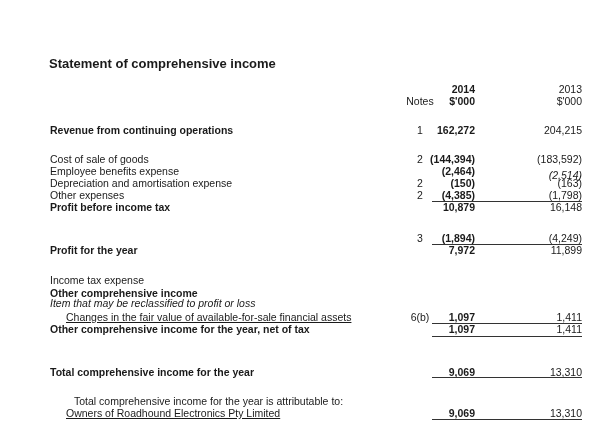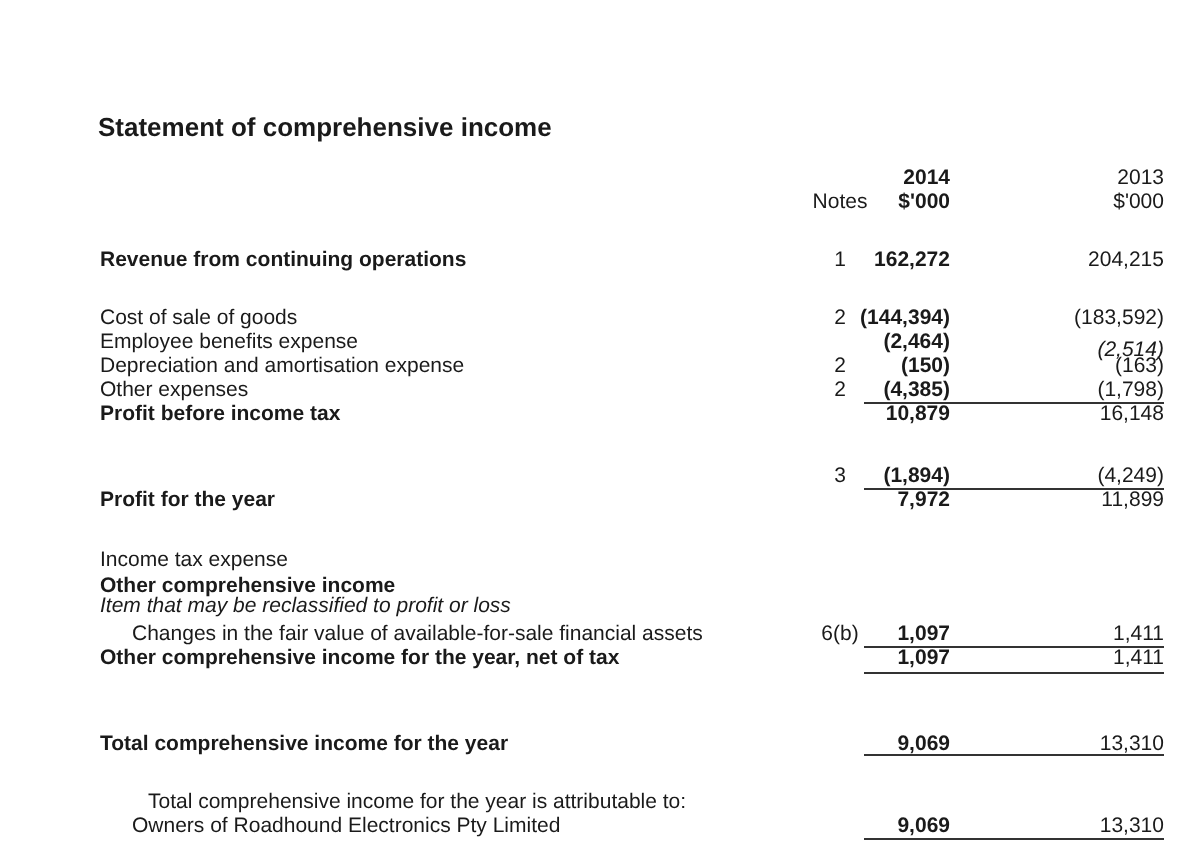--- a/index.html
+++ b/index.html
@@ -5,21 +5,21 @@
   html, body { margin:0; padding:0; }
   body {
     width:601px; height:429px; background:#ffffff; position:relative; overflow:hidden;
     font-family:"Liberation Sans", sans-serif; color:#1a1a1a; font-size:10.5px;
   }
   .abs { position:absolute; white-space:nowrap; line-height:12px; }
   .title { left:49px; top:56px; font-size:13px; font-weight:bold; line-height:15px; }
   .b { font-weight:bold; }
   .i { font-style:italic; }
   .label { left:50px; }
-  .label.indent { left:66px; }
+  .label.indent { left:66px;text-decoration:underline; }
   .note { width:40px; text-align:center; left:400px; }
   .c14 { right:126px; text-align:right; }
   .c13 { right:19px; text-align:right; }
   .hdr { text-align:right; line-height:12px; }
   .rule { position:absolute; left:432px; width:150px; height:0; border-top:1px solid #333; }
 </style>
 </head>
 <body>
 
 <div class="abs title">Statement of comprehensive income</div>

